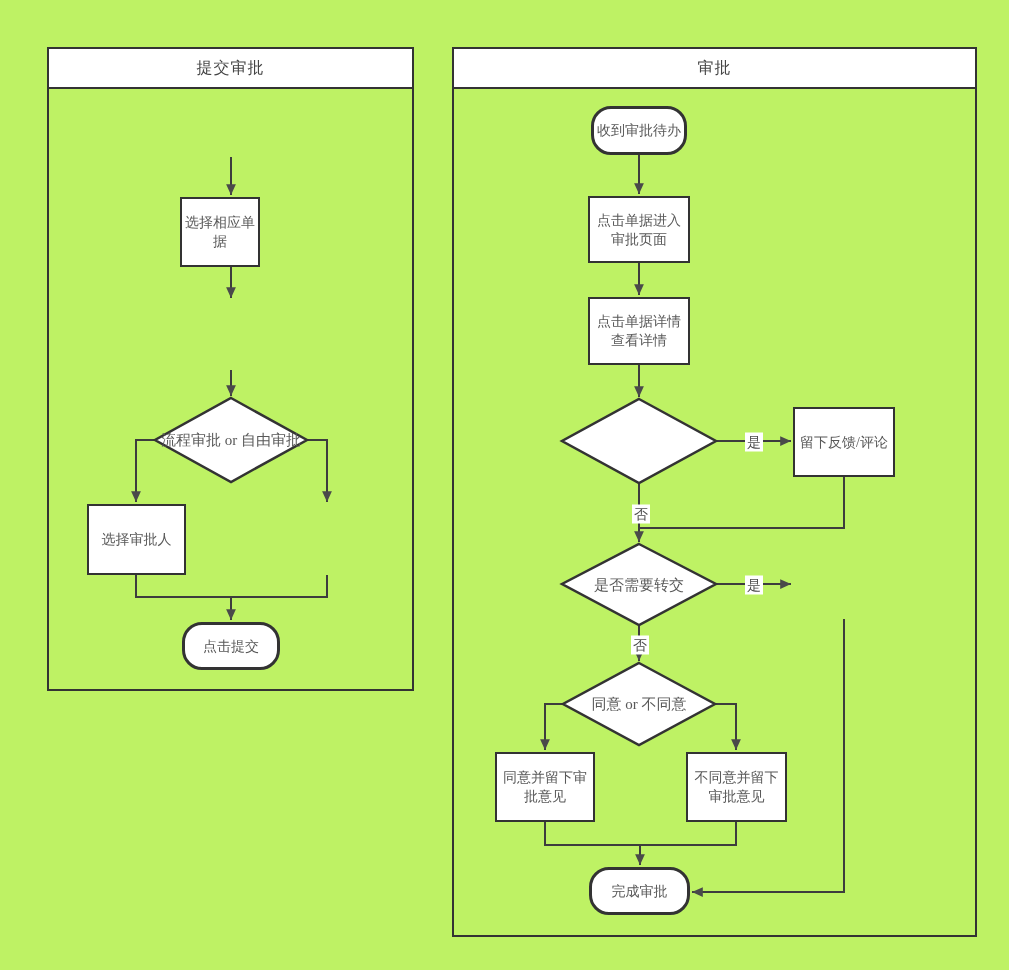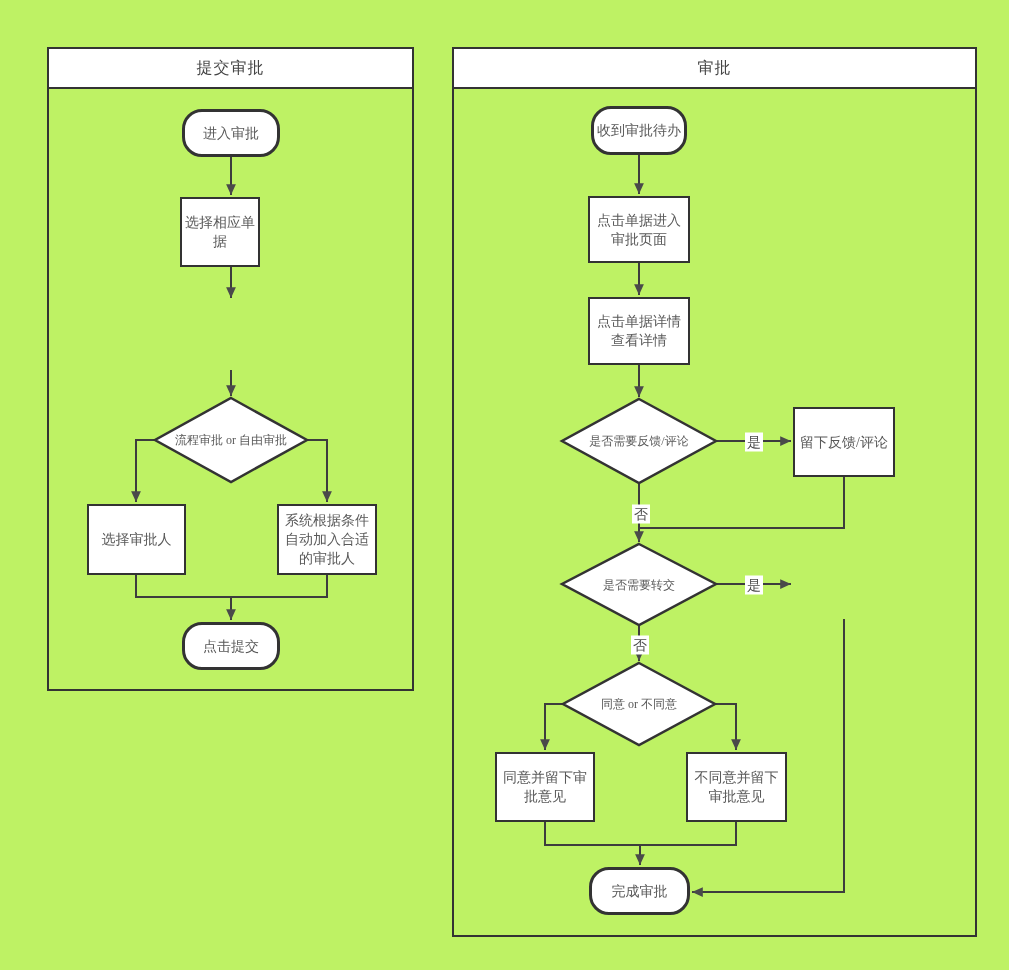--- a/index.html
+++ b/index.html
@@ -18,21 +18,21 @@
   .edges{position:absolute;left:0;top:0;z-index:1;}
   .node{
     position:absolute;box-sizing:border-box;background:#fff;border:2px solid #333;
     display:flex;align-items:center;justify-content:center;text-align:center;
     font-size:14px;line-height:19px;color:#595959;padding:2px 3px;z-index:2;
   }
   .pill{border-radius:20px;border-width:3px;}
   .dlabel{
     position:absolute;box-sizing:border-box;background:transparent;border:none;
     display:flex;align-items:center;justify-content:center;text-align:center;
-    font-size:12px;line-height:18px;color:#595959;z-index:2;
+    font-size:15px;line-height:18px;color:#595959;z-index:2;
   }
   .chip{
     position:absolute;transform:translate(-50%,-50%);background:#fff;color:#4a4a4a;
     font-size:14px;line-height:19px;padding:0 2px;z-index:3;text-align:center;
   }
 </style>
 </head>
 <body>
 
 <div class="stage">
@@ -76,31 +76,28 @@
       <path d="M640 845 L640 865" marker-end="url(#arrow)"></path>
     </g>
     <g fill="#ffffff" stroke="#333" stroke-width="2.5">
       <polygon points="231,398 307,440 231,482 155,440"></polygon>
       <polygon points="639,399 716,441 639,483 562,441"></polygon>
       <polygon points="639,544 716,584 639,625 562,584"></polygon>
       <polygon points="639,663 715,704 639,745 563,704"></polygon>
     </g>
   </svg>
 
-  <div class="node pill" style="left:182px;top:109px;width:98px;height:48px">进入审批</div>
   <div class="node" style="left:180px;top:197px;width:80px;height:70px">选择相应单据</div>
   <div class="dlabel" style="left:155px;top:398px;width:152px;height:84px">流程审批 or 自由审批</div>
   <div class="node" style="left:87px;top:504px;width:99px;height:71px">选择审批人</div>
-  <div class="node" style="left:277px;top:504px;width:100px;height:71px">系统根据条件自动加入合适的审批人</div>
   <div class="node pill" style="left:182px;top:622px;width:98px;height:48px">点击提交</div>
 
   <div class="node pill" style="left:591px;top:106px;width:96px;height:49px">收到审批待办</div>
   <div class="node" style="left:588px;top:196px;width:102px;height:67px">点击单据进入审批页面</div>
   <div class="node" style="left:588px;top:297px;width:102px;height:68px">点击单据详情查看详情</div>
-  <div class="dlabel" style="left:562px;top:399px;width:154px;height:84px">是否需要反馈/评论</div>
   <div class="node" style="left:793px;top:407px;width:102px;height:70px">留下反馈/评论</div>
   <div class="dlabel" style="left:562px;top:544px;width:154px;height:81px">是否需要转交</div>
   <div class="dlabel" style="left:563px;top:663px;width:152px;height:82px">同意 or 不同意</div>
   <div class="node" style="left:495px;top:752px;width:100px;height:70px">同意并留下审批意见</div>
   <div class="node" style="left:686px;top:752px;width:101px;height:70px">不同意并留下审批意见</div>
   <div class="node pill" style="left:589px;top:867px;width:101px;height:48px">完成审批</div>
 
   <div class="chip" style="left:754px;top:442px">是</div>
   <div class="chip" style="left:641px;top:514px">否</div>
   <div class="chip" style="left:754px;top:585px">是</div>

